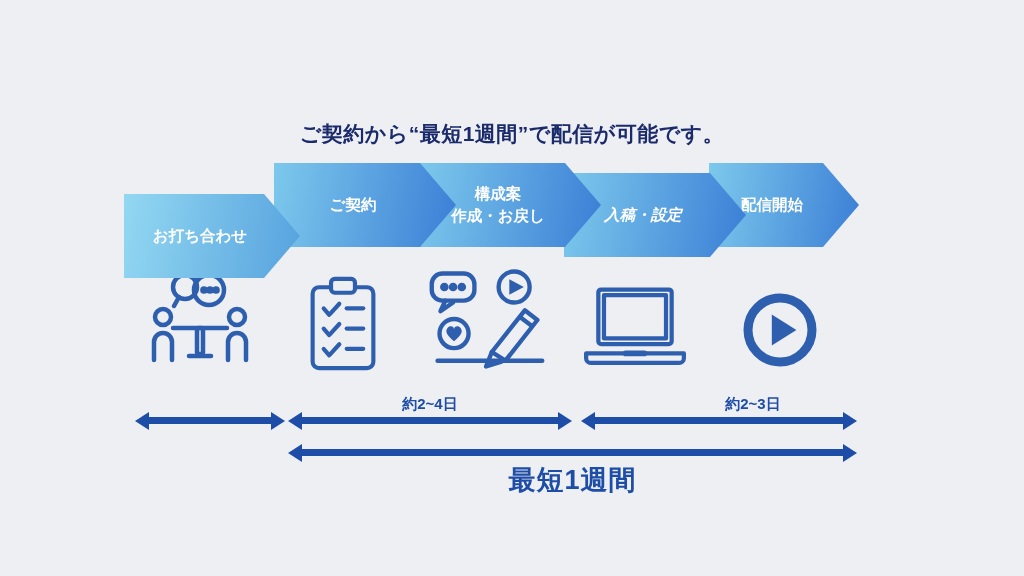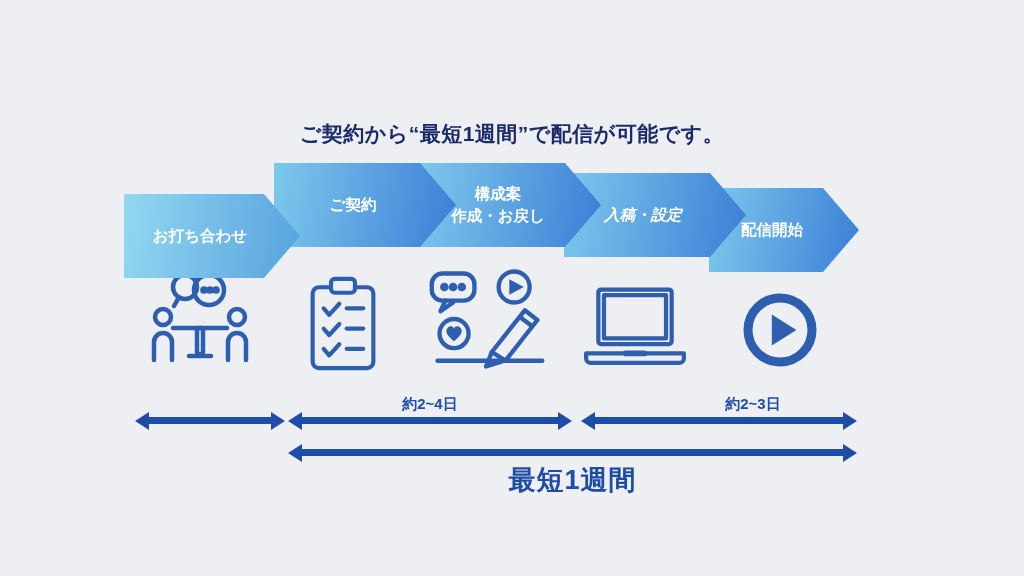--- a/index.html
+++ b/index.html
@@ -28,21 +28,21 @@
   }
   .chev1 { left:124px; top:152px; width:176px; z-index:5;
            background:linear-gradient(100deg,#93d8f2 0%,#56a2de 100%);margin-top:42px; }
   .chev2 { left:274px; top:163px; width:182px; z-index:4;
            background:linear-gradient(100deg,#7cc9ec 0%,#3b7ed6 100%); }
   .chev3 { left:419px; top:163px; width:182px; z-index:3;
            background:linear-gradient(100deg,#7cc9ec 0%,#3b7ed6 100%); }
   .chev4 { left:564px; top:173px; width:182px; z-index:2;
            background:linear-gradient(100deg,#7cc9ec 0%,#3b7ed6 100%);font-style:italic; }
   .chev5 { left:709px; top:163px; width:150px; z-index:1;
-           background:linear-gradient(100deg,#7cc9ec 0%,#3b7ed6 100%);margin-top:25px; }
+           background:linear-gradient(100deg,#7cc9ec 0%,#3b7ed6 100%); }
 
   
   .icon-box { position:absolute; }
   .icon-box svg { width:100%; height:100%; display:block; }
   .ic1 { left:145px; top:268px; width:110px; height:110px; }
   .ic2 { left:297px; top:272px; width:92px;  height:104px; }
   .ic3 { left:424px; top:265px; width:126px; height:110px; }
   .ic4 { left:578px; top:282px; width:114px; height:94px; }
   .ic5 { left:739px; top:289px; width:82px;  height:82px; }
 

